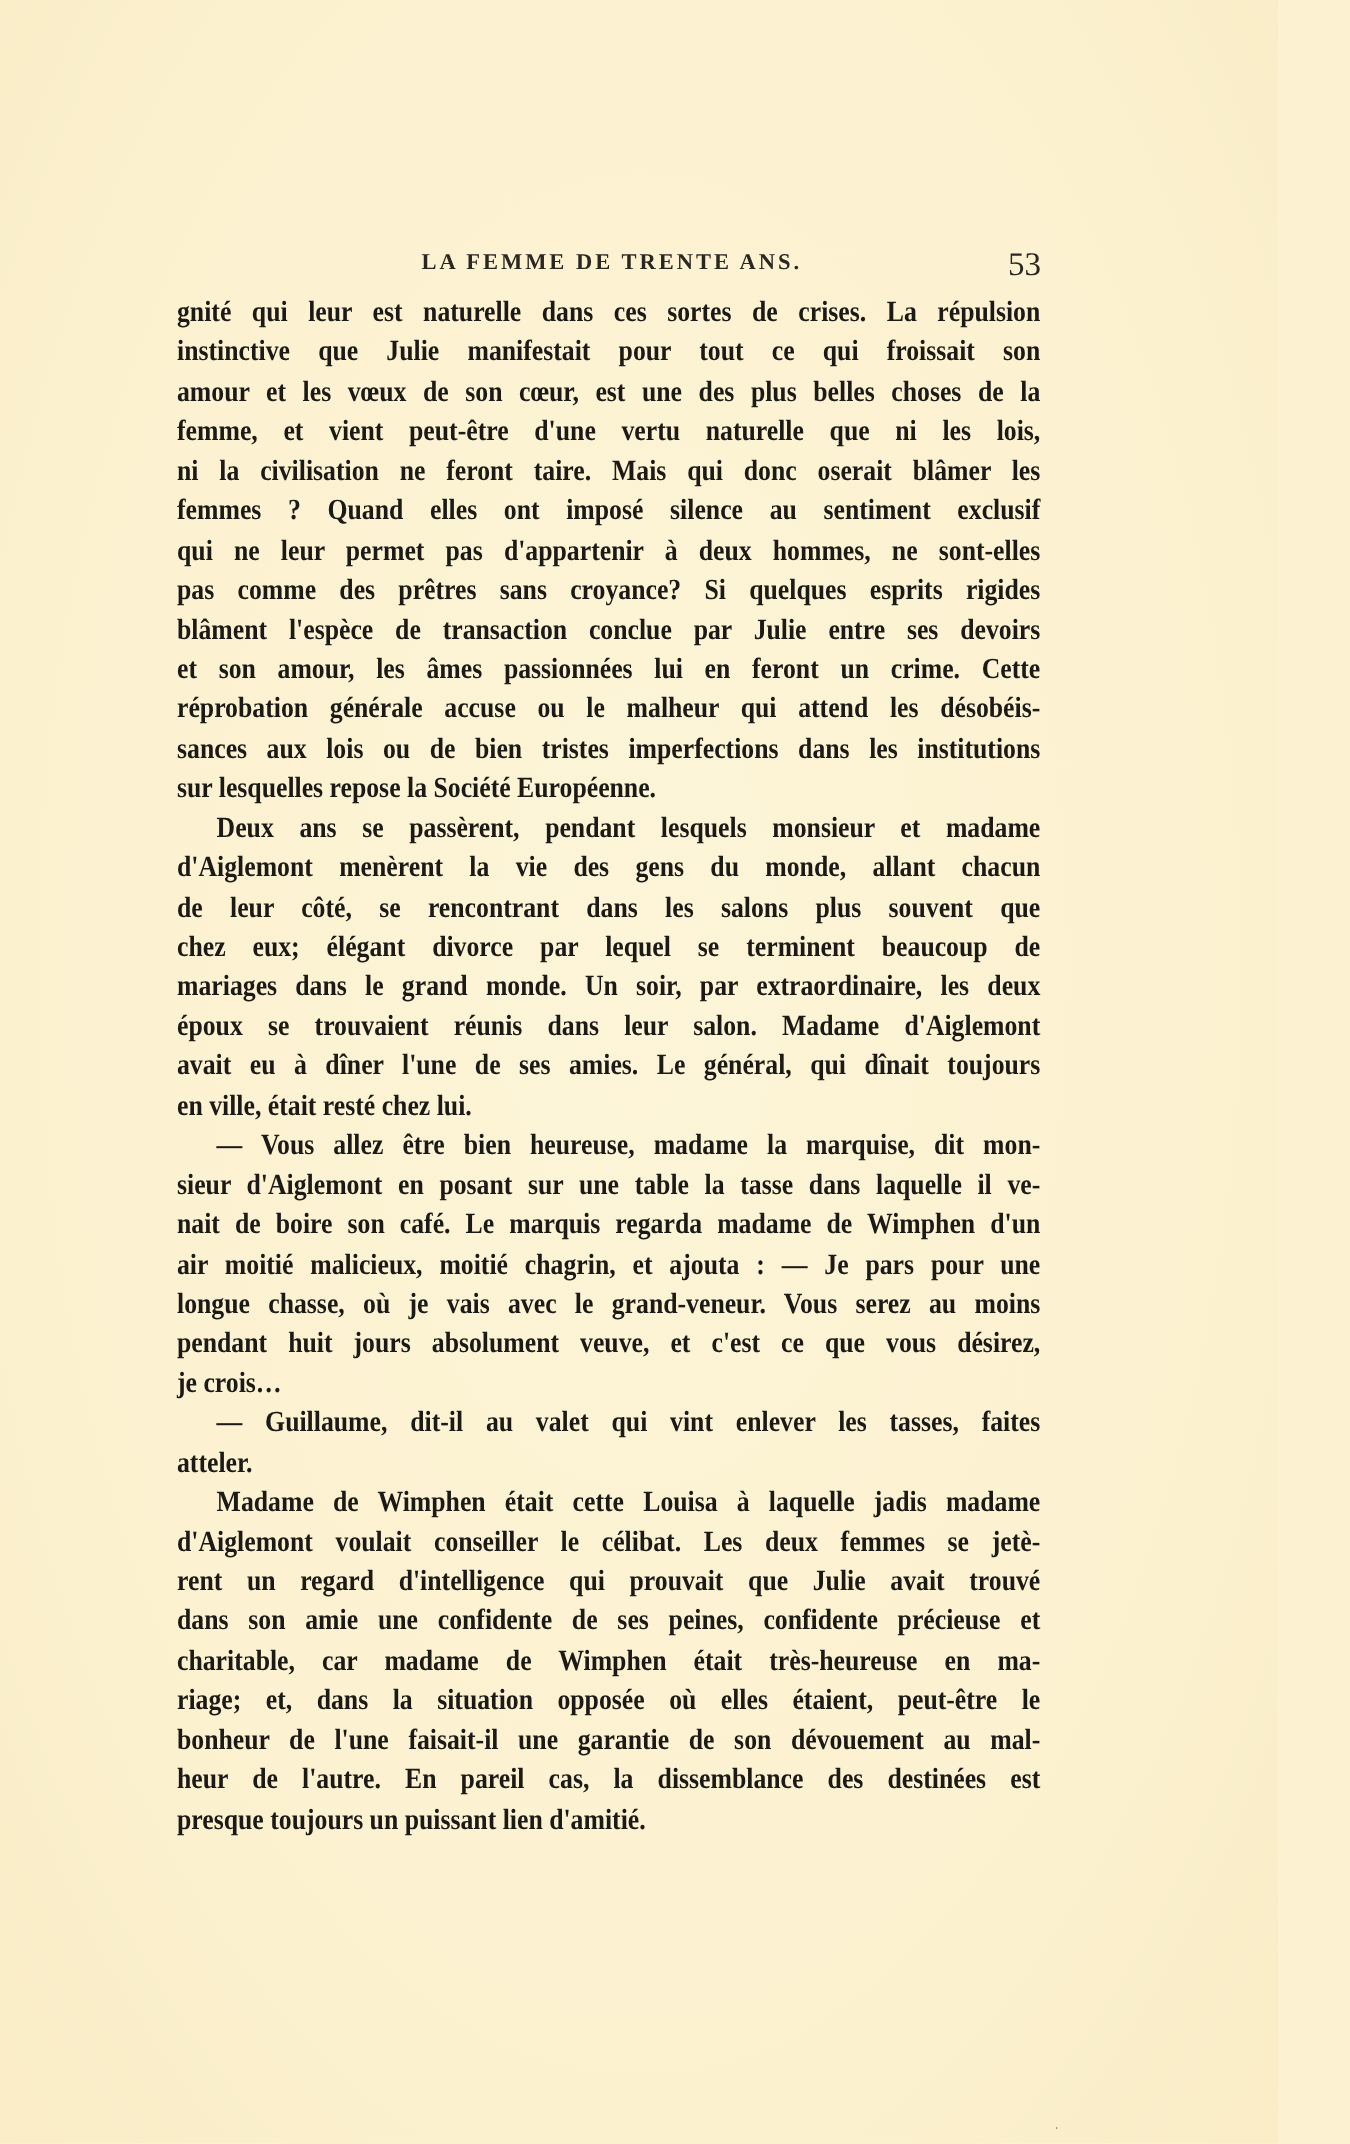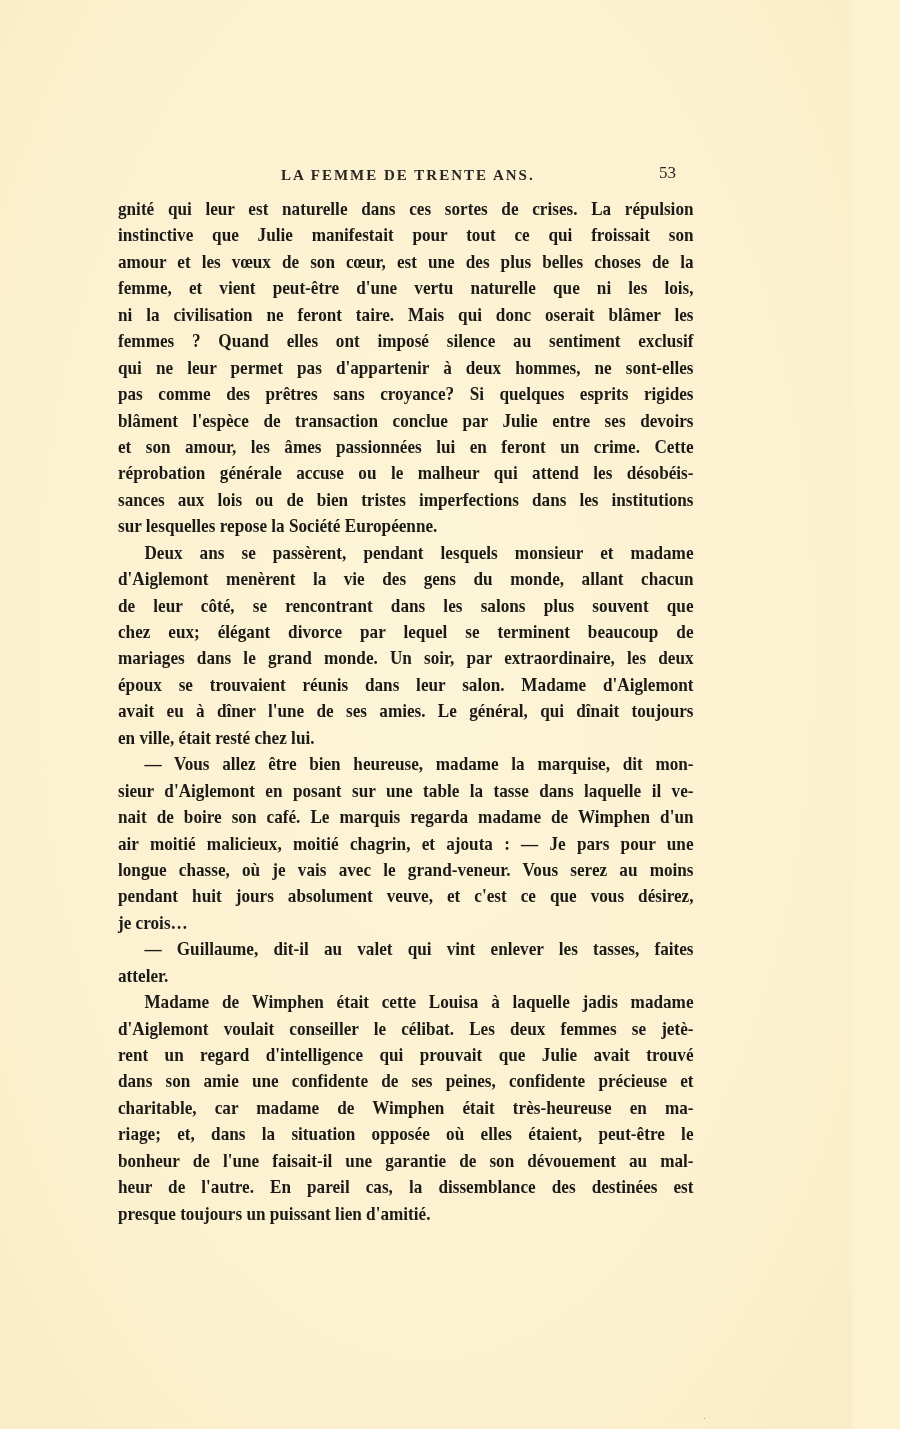--- a/index.html
+++ b/index.html
@@ -18,22 +18,22 @@
   }
   .header {
     position: absolute; left: 118px; top: 163px; width: 576px; height: 26px;
   }
   .running-title {
     position: absolute; left: 163px; top: 4px;
     font-size: 15px; letter-spacing: 2px; font-weight: bold;
     color: #2a2723;
   }
   .page-number {
-    position: absolute; right: 18px; top: 0;
-    font-size: 17px; color: #2a2723;
+    position: absolute; right: 0; top: 0;
+    font-size: 22px; color: #2a2723;
   }
   .text-block {
     position: absolute; left: 118px; top: 196px; width: 576px; font-weight: bold;
   }
   .line {
     display: block; height: 26.45px; line-height: 26.45px;
     font-size: 19.5px; white-space: nowrap;
     text-align: justify; text-align-last: justify;
     transform: scaleX(0.88); transform-origin: left center; width: 654px;
   }

